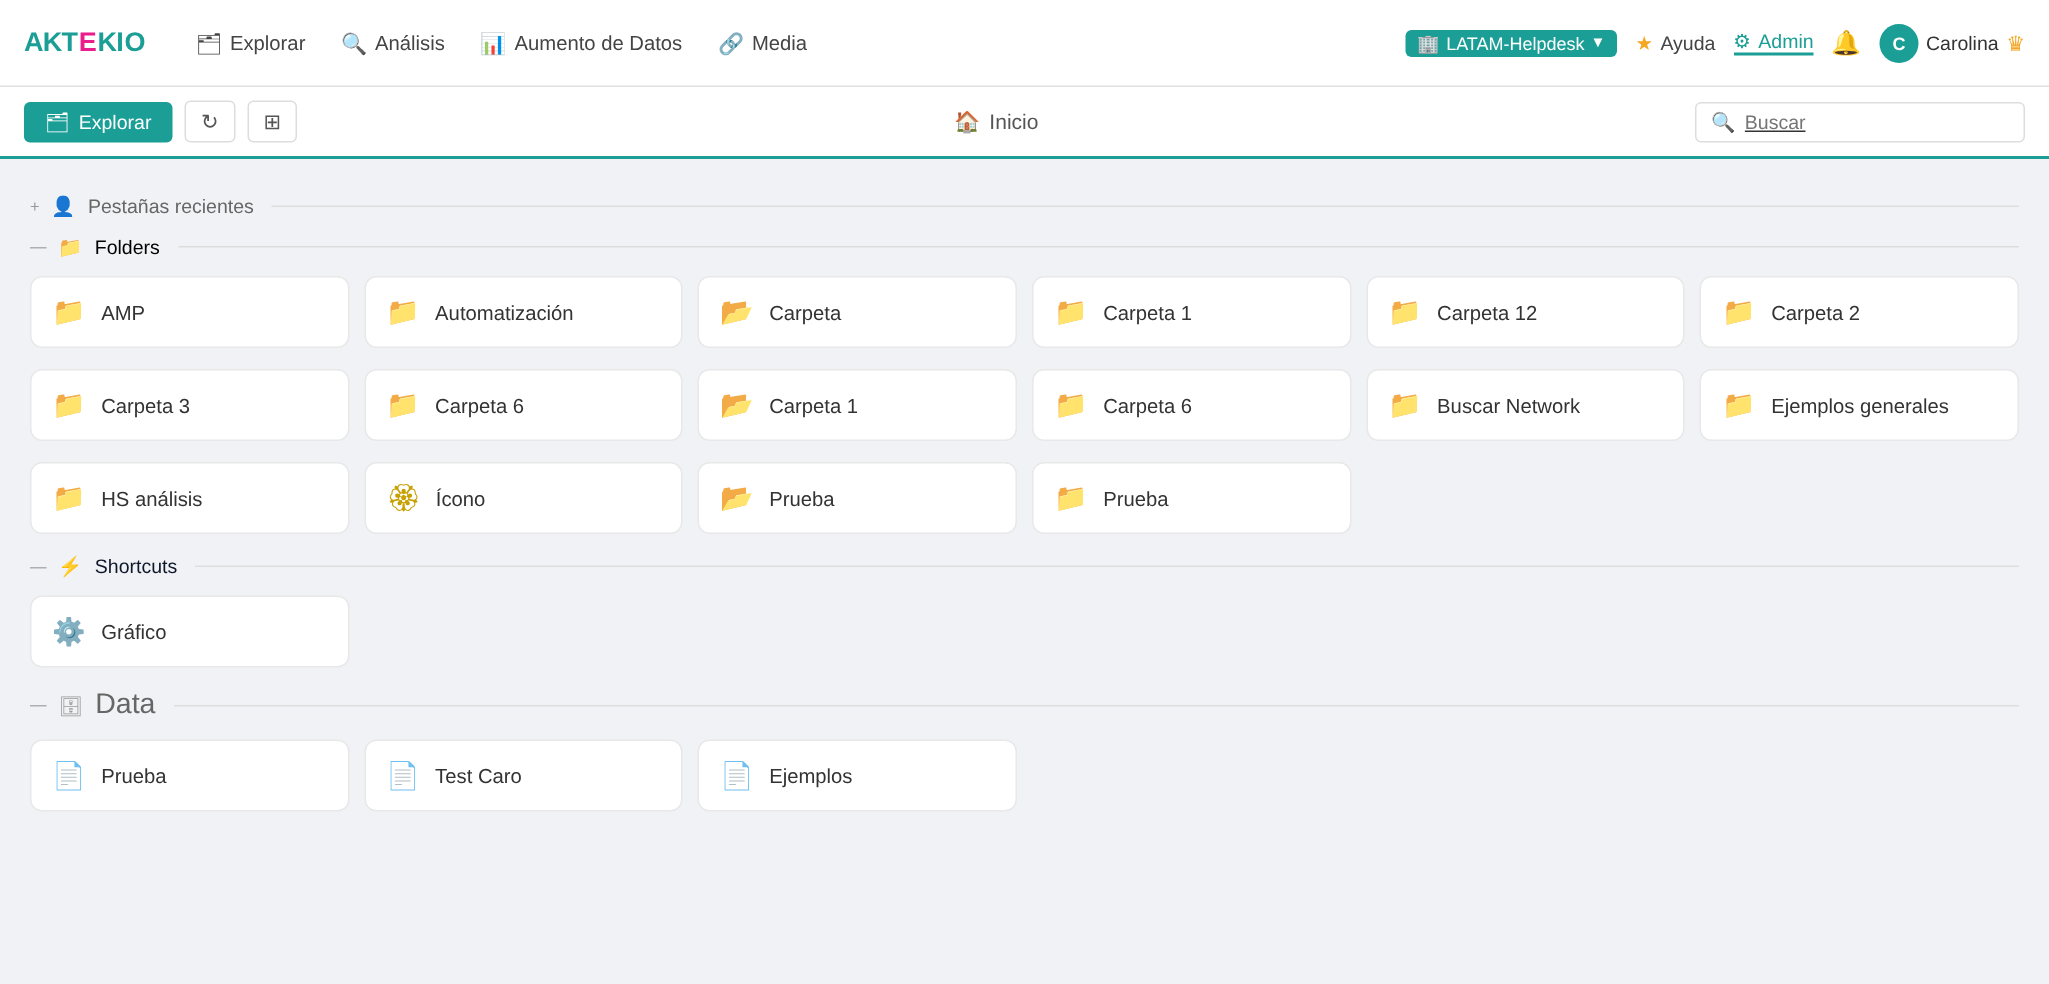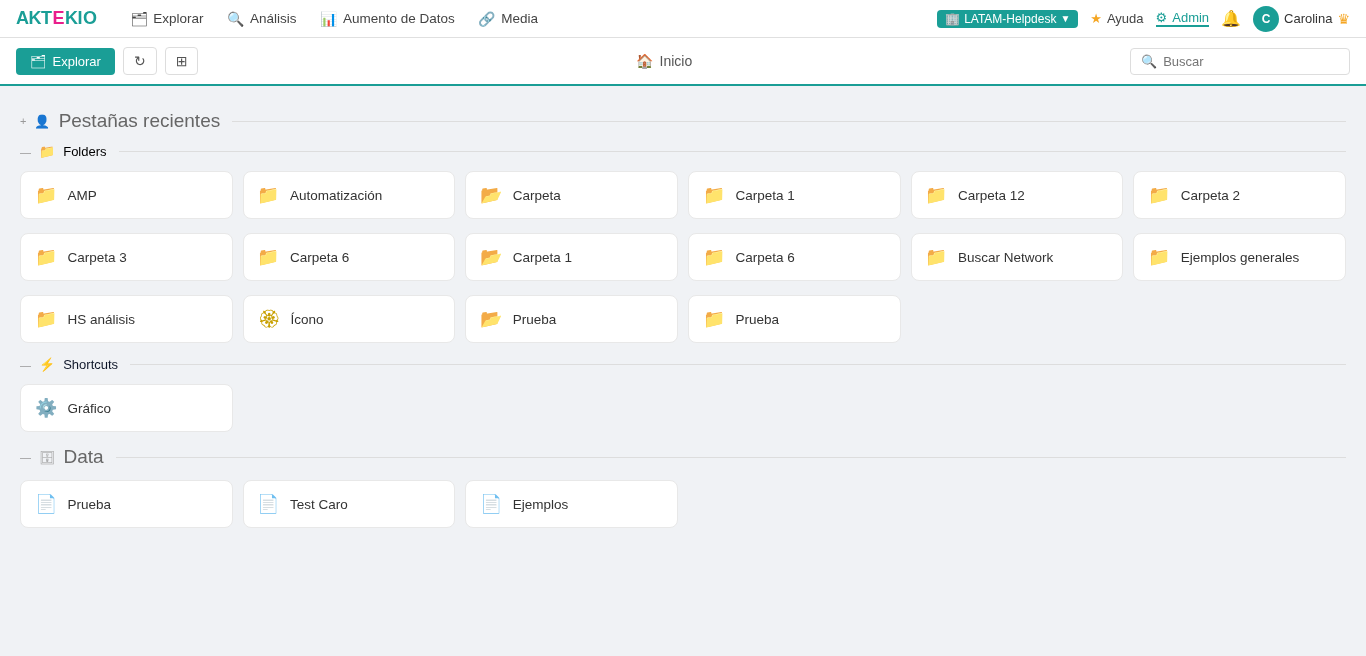--- a/index.html
+++ b/index.html
@@ -2,21 +2,21 @@
 <html><head>
   <meta charset="utf-8">
   <style>
     * { box-sizing: border-box; margin: 0; padding: 0; }
     body { font-family: -apple-system, BlinkMacSystemFont, 'Segoe UI', sans-serif; background: #f0f2f5; font-size: 14px; color: #333; }
 
     
     .top-nav {
       background: #fff;
       border-bottom: 1px solid #e0e0e0;
-      height: 38px;
+      height: 58px;
       display: flex;
       align-items: center;
       padding: 0 16px;
       gap: 24px;
     }
     .logo {
       font-weight: 800;
       font-size: 18px;
       color: #1a9e96;
       letter-spacing: -0.5px;
@@ -82,21 +82,21 @@
       margin-left: auto;
       display: flex; align-items: center;
       border: 1px solid #ddd;
       border-radius: 4px;
       padding: 5px 10px;
       background: white;
       gap: 6px;
       width: 220px;
     }
     .toolbar-search input {
-      border: none; outline: none; font-size: 13px; width: 100%; color: #333;
+      border: none; outline: none; font-size: 13px; width: 100%; color: #333; text-decoration: underline;
     }
     .search-icon-color { color: #999; font-size: 13px; }
 
     
     .main { padding: 16px 20px; background: #f0f2f5; min-height: calc(656px - 94px); }
 
     
     .section-header {
       display: flex; align-items: center; gap: 8px;
       margin-bottom: 12px; margin-top: 8px;
@@ -222,21 +222,21 @@
     <span class="search-icon-color">🔍</span>
     <input type="text" placeholder="Buscar" style="">
   </div>
 </div>
 
 <div class="main">
 
   <div class="section-header">
     <span class="toggle">+</span>
     <span class="section-icon">👤</span>
-    <span style="font-size:19px; color:#666;">Pestañas recientes</span>
+    <span style="font-size:13px; color:#666;">Pestañas recientes</span>
     <div class="section-line"></div>
   </div>
 
   <div class="section-header">
     <span class="toggle">—</span>
     <span class="section-icon">📁</span>
     <span style="font-size:13px; color:#000000;">Folders</span>
     <div class="section-line"></div>
   </div>
 

